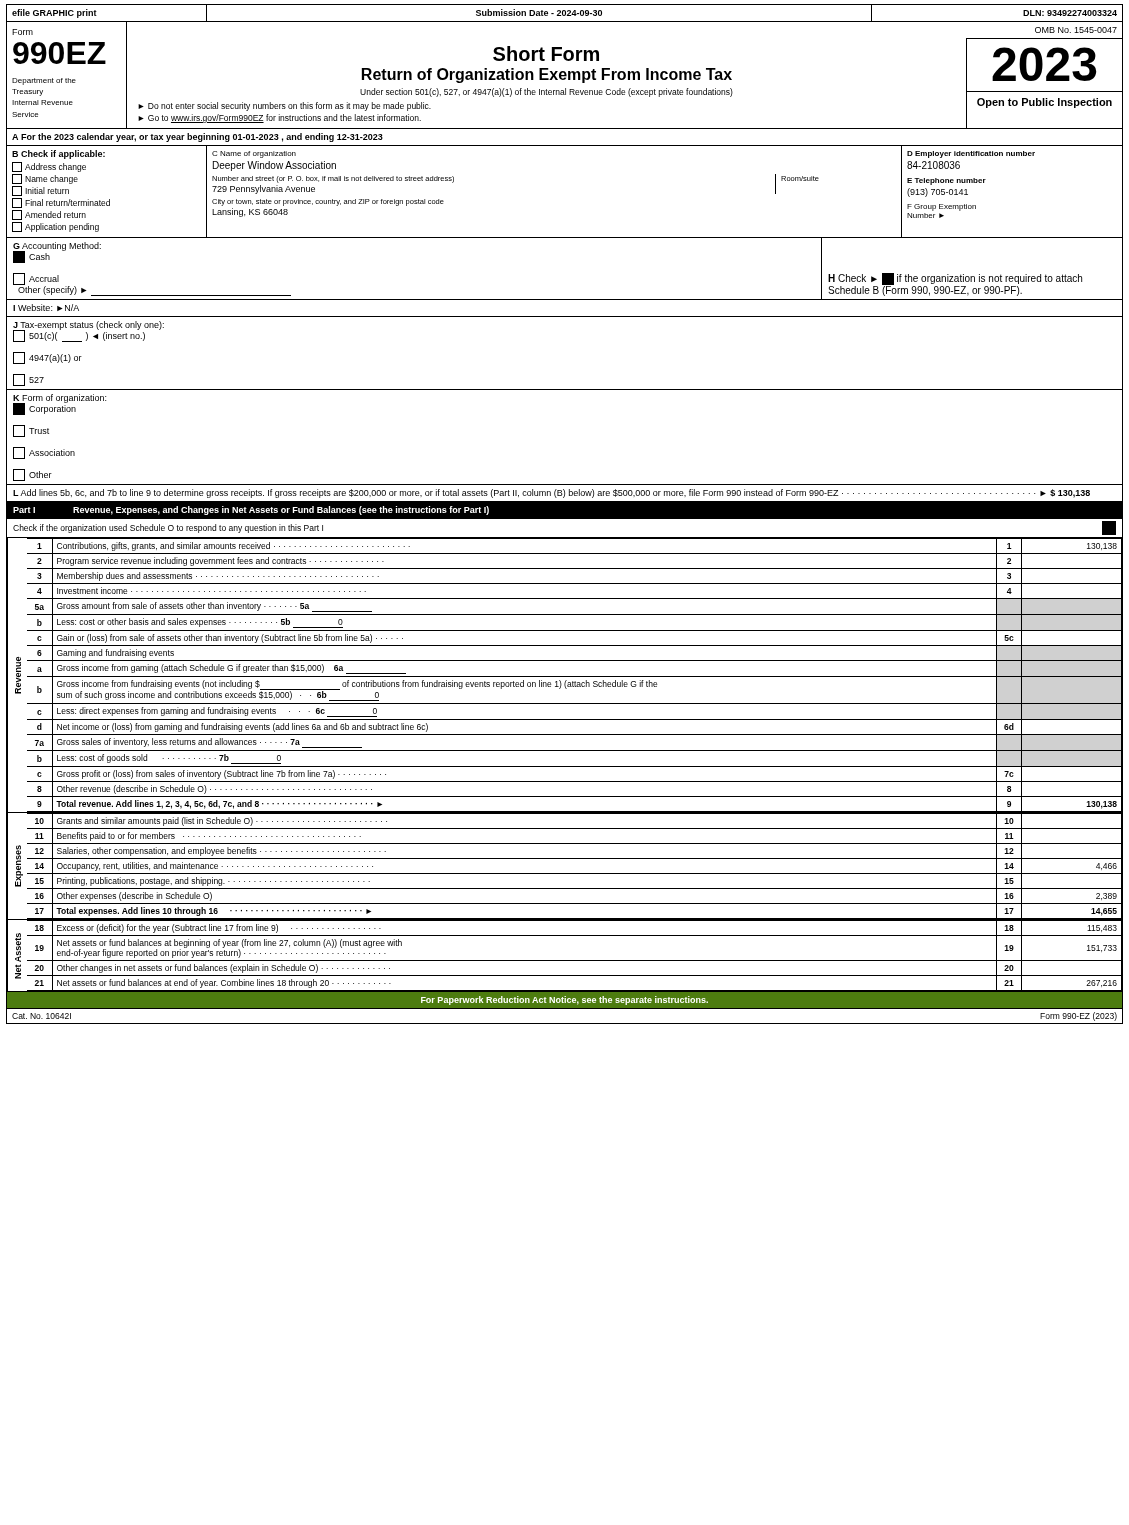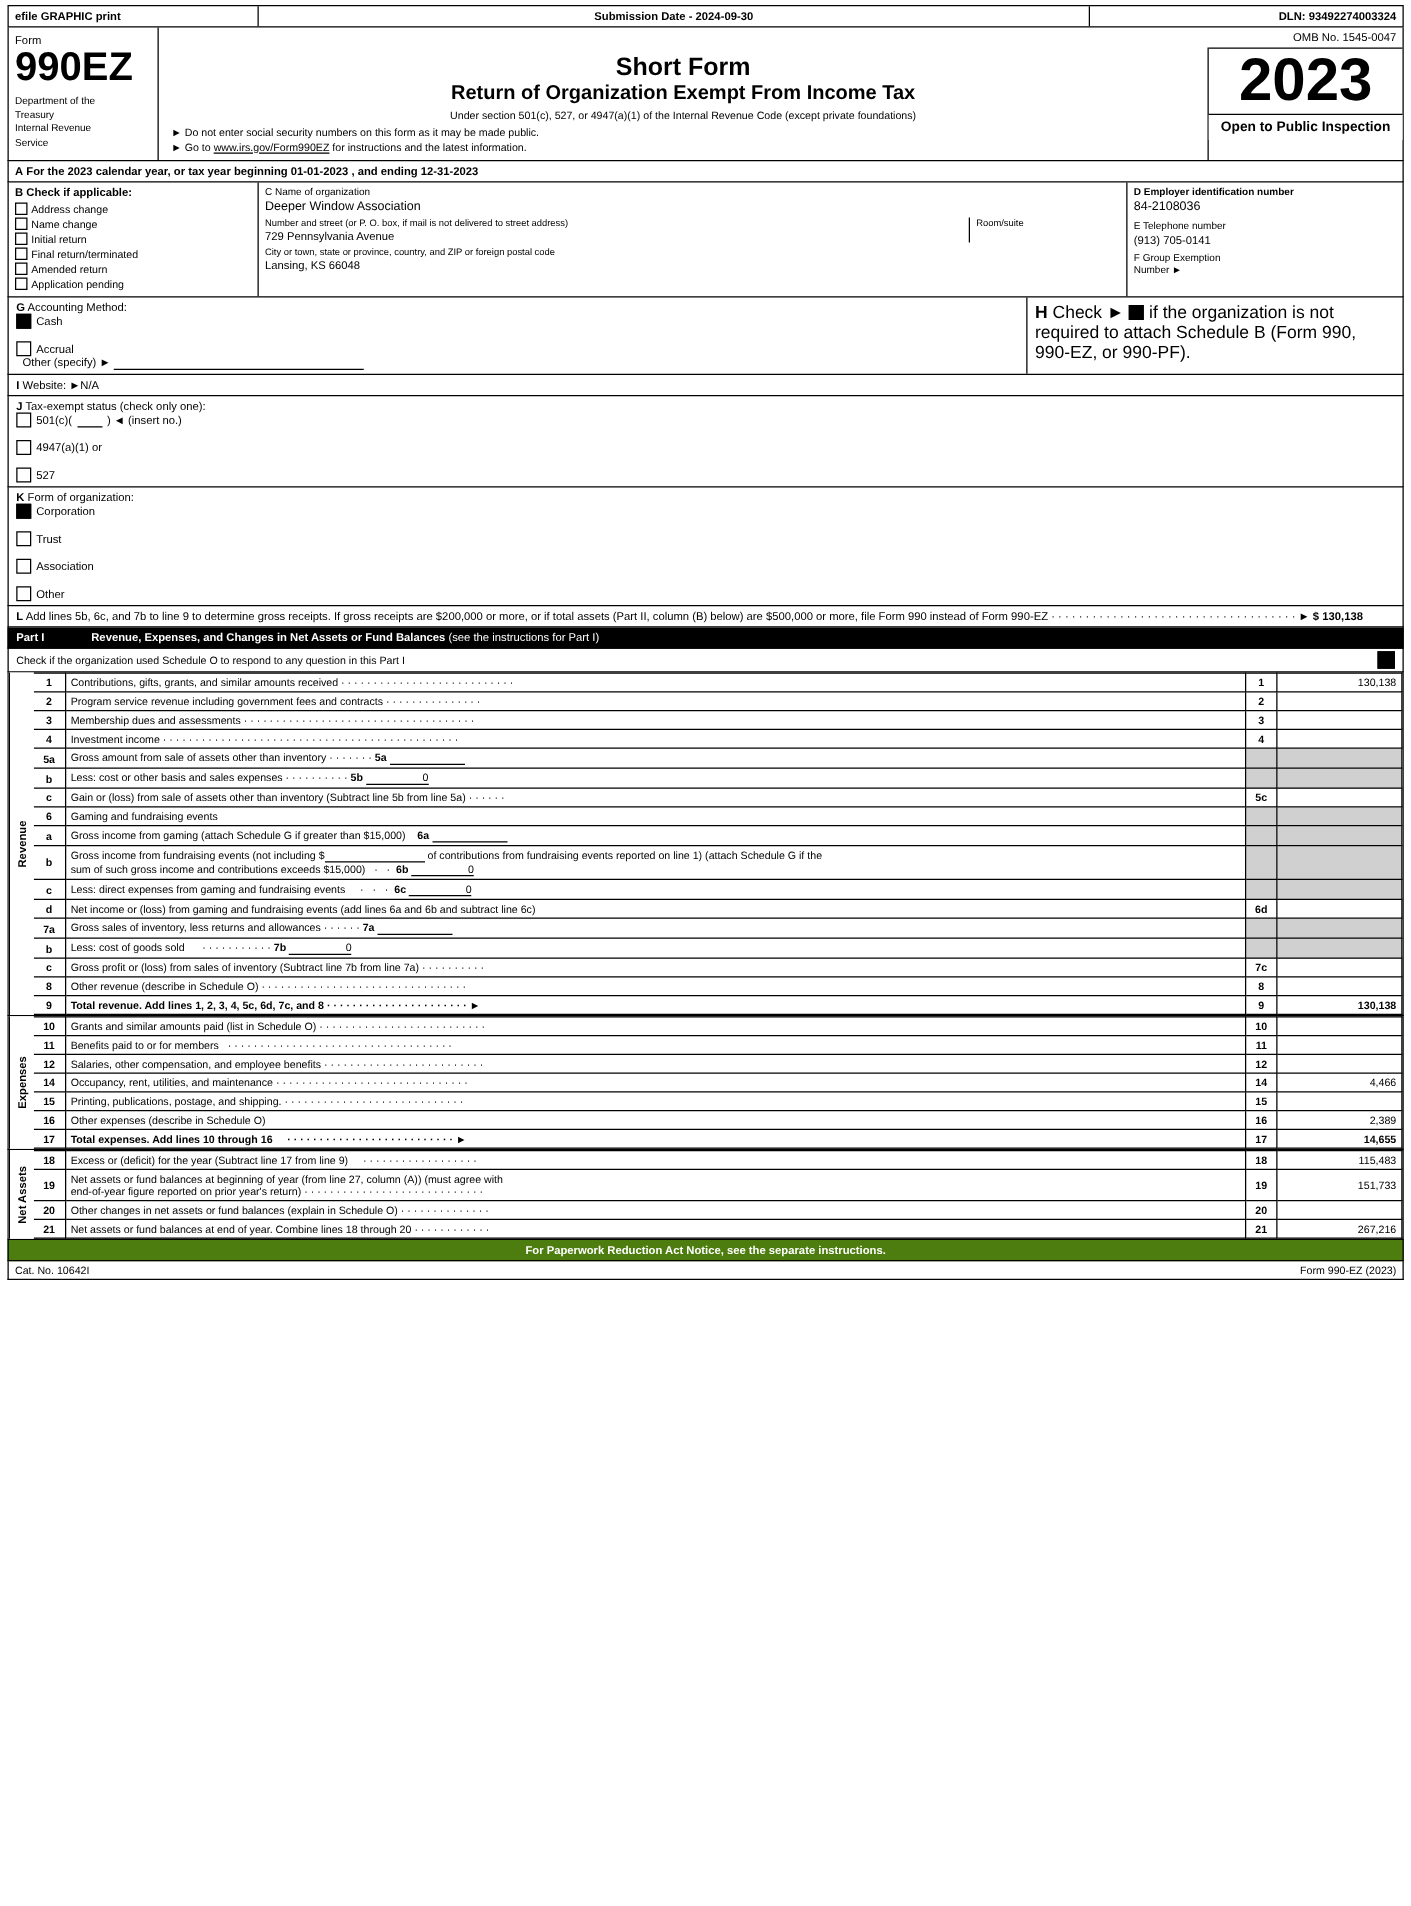--- a/index.html
+++ b/index.html
@@ -113,21 +113,21 @@
     .field-label { font-size: 7.5px; }
     .field-value { font-size: 9px; margin-top: 1px; }
     .city-row { margin-top: 3px; }
     
     .section-b-right {
       flex: 0 0 220px;
       padding: 3px 5px;
     }
     .ein-label { font-size: 8px; font-weight: bold; }
     .ein-value { font-size: 10px; margin-top: 2px; }
-    .tel-label { font-size: 8px; font-weight: normal; margin-top: 5px; }
+    .tel-label { font-size: 8px; font-weight: bold; margin-top: 5px; }
     .tel-value { font-size: 9px; margin-top: 2px; }
     .group-exempt { font-size: 8px; margin-top: 5px; }
     
     
     .section-i {
       border: 1px solid #000;
       border-top: none;
       padding: 3px 6px;
       font-size: 9px;
     }
@@ -346,21 +346,21 @@
       </span>
       &nbsp;
       <span class="inline-flex">
         <span style="width:12px;height:12px;border:1px solid #000;display:inline-block;"></span>
         <span>Accrual</span>
       </span>
       &nbsp;
       <span>Other (specify) ►</span>
       <span style="border-bottom:1px solid #000; display:inline-block; width:200px;">&nbsp;</span>
     </div>
-    <div style="flex:0 0 300px; padding:3px 6px; font-size:14px;">
+    <div style="flex:0 0 300px; padding:3px 6px; font-size:10px;margin-top:32px;">
       <strong>H</strong>
       <span>Check ►</span>
       <span style="width:12px;height:12px;border:1px solid #000;background:#000;display:inline-block;vertical-align:middle;"></span>
       <span>if the organization is not required to attach Schedule B (Form 990, 990-EZ, or 990-PF).</span>
     </div>
   </div>
 
   <div class="section-i">
     <strong>I</strong>
     <span>Website: ►N/A</span>
@@ -418,21 +418,21 @@
     <strong>L</strong>
     <span>Add lines 5b, 6c, and 7b to line 9 to determine gross receipts. If gross receipts are $200,000 or more, or if total assets (Part II, column (B) below) are $500,000 or more, file Form 990 instead of Form 990-EZ</span>
     <span> · · · · · · · · · · · · · · · · · · · · · · · · · · · · · · · · · · · · </span>
     <strong><span>►</span>
     <span>$ 130,138</span></strong>
   </div>
 
   <div class="part-header">
     <div class="part-label">Part I</div>
     <div class="part-title">
-      <span>Revenue, Expenses, and Changes in Net Assets or Fund Balances</span> <span style="font-weight:normal;">(see the instructions for Part I)</span>
+      <span>Revenue, Expenses, and Changes in Net Assets or Fund Balances</span> <span style="font-weight:bold;">(see the instructions for Part I)</span>
     </div>
   </div>
 
   <div style="border:1px solid #000;border-top:none;padding:2px 6px;font-size:8.5px;display:flex;align-items:center;justify-content:space-between;">
     <span>Check if the organization used Schedule O to respond to any question in this Part I</span>
     <span style="width:14px;height:14px;border:1px solid #000;background:#000;display:inline-block;"></span>
   </div>
 
   <div class="side-section">
     <div class="side-label">Revenue</div>

